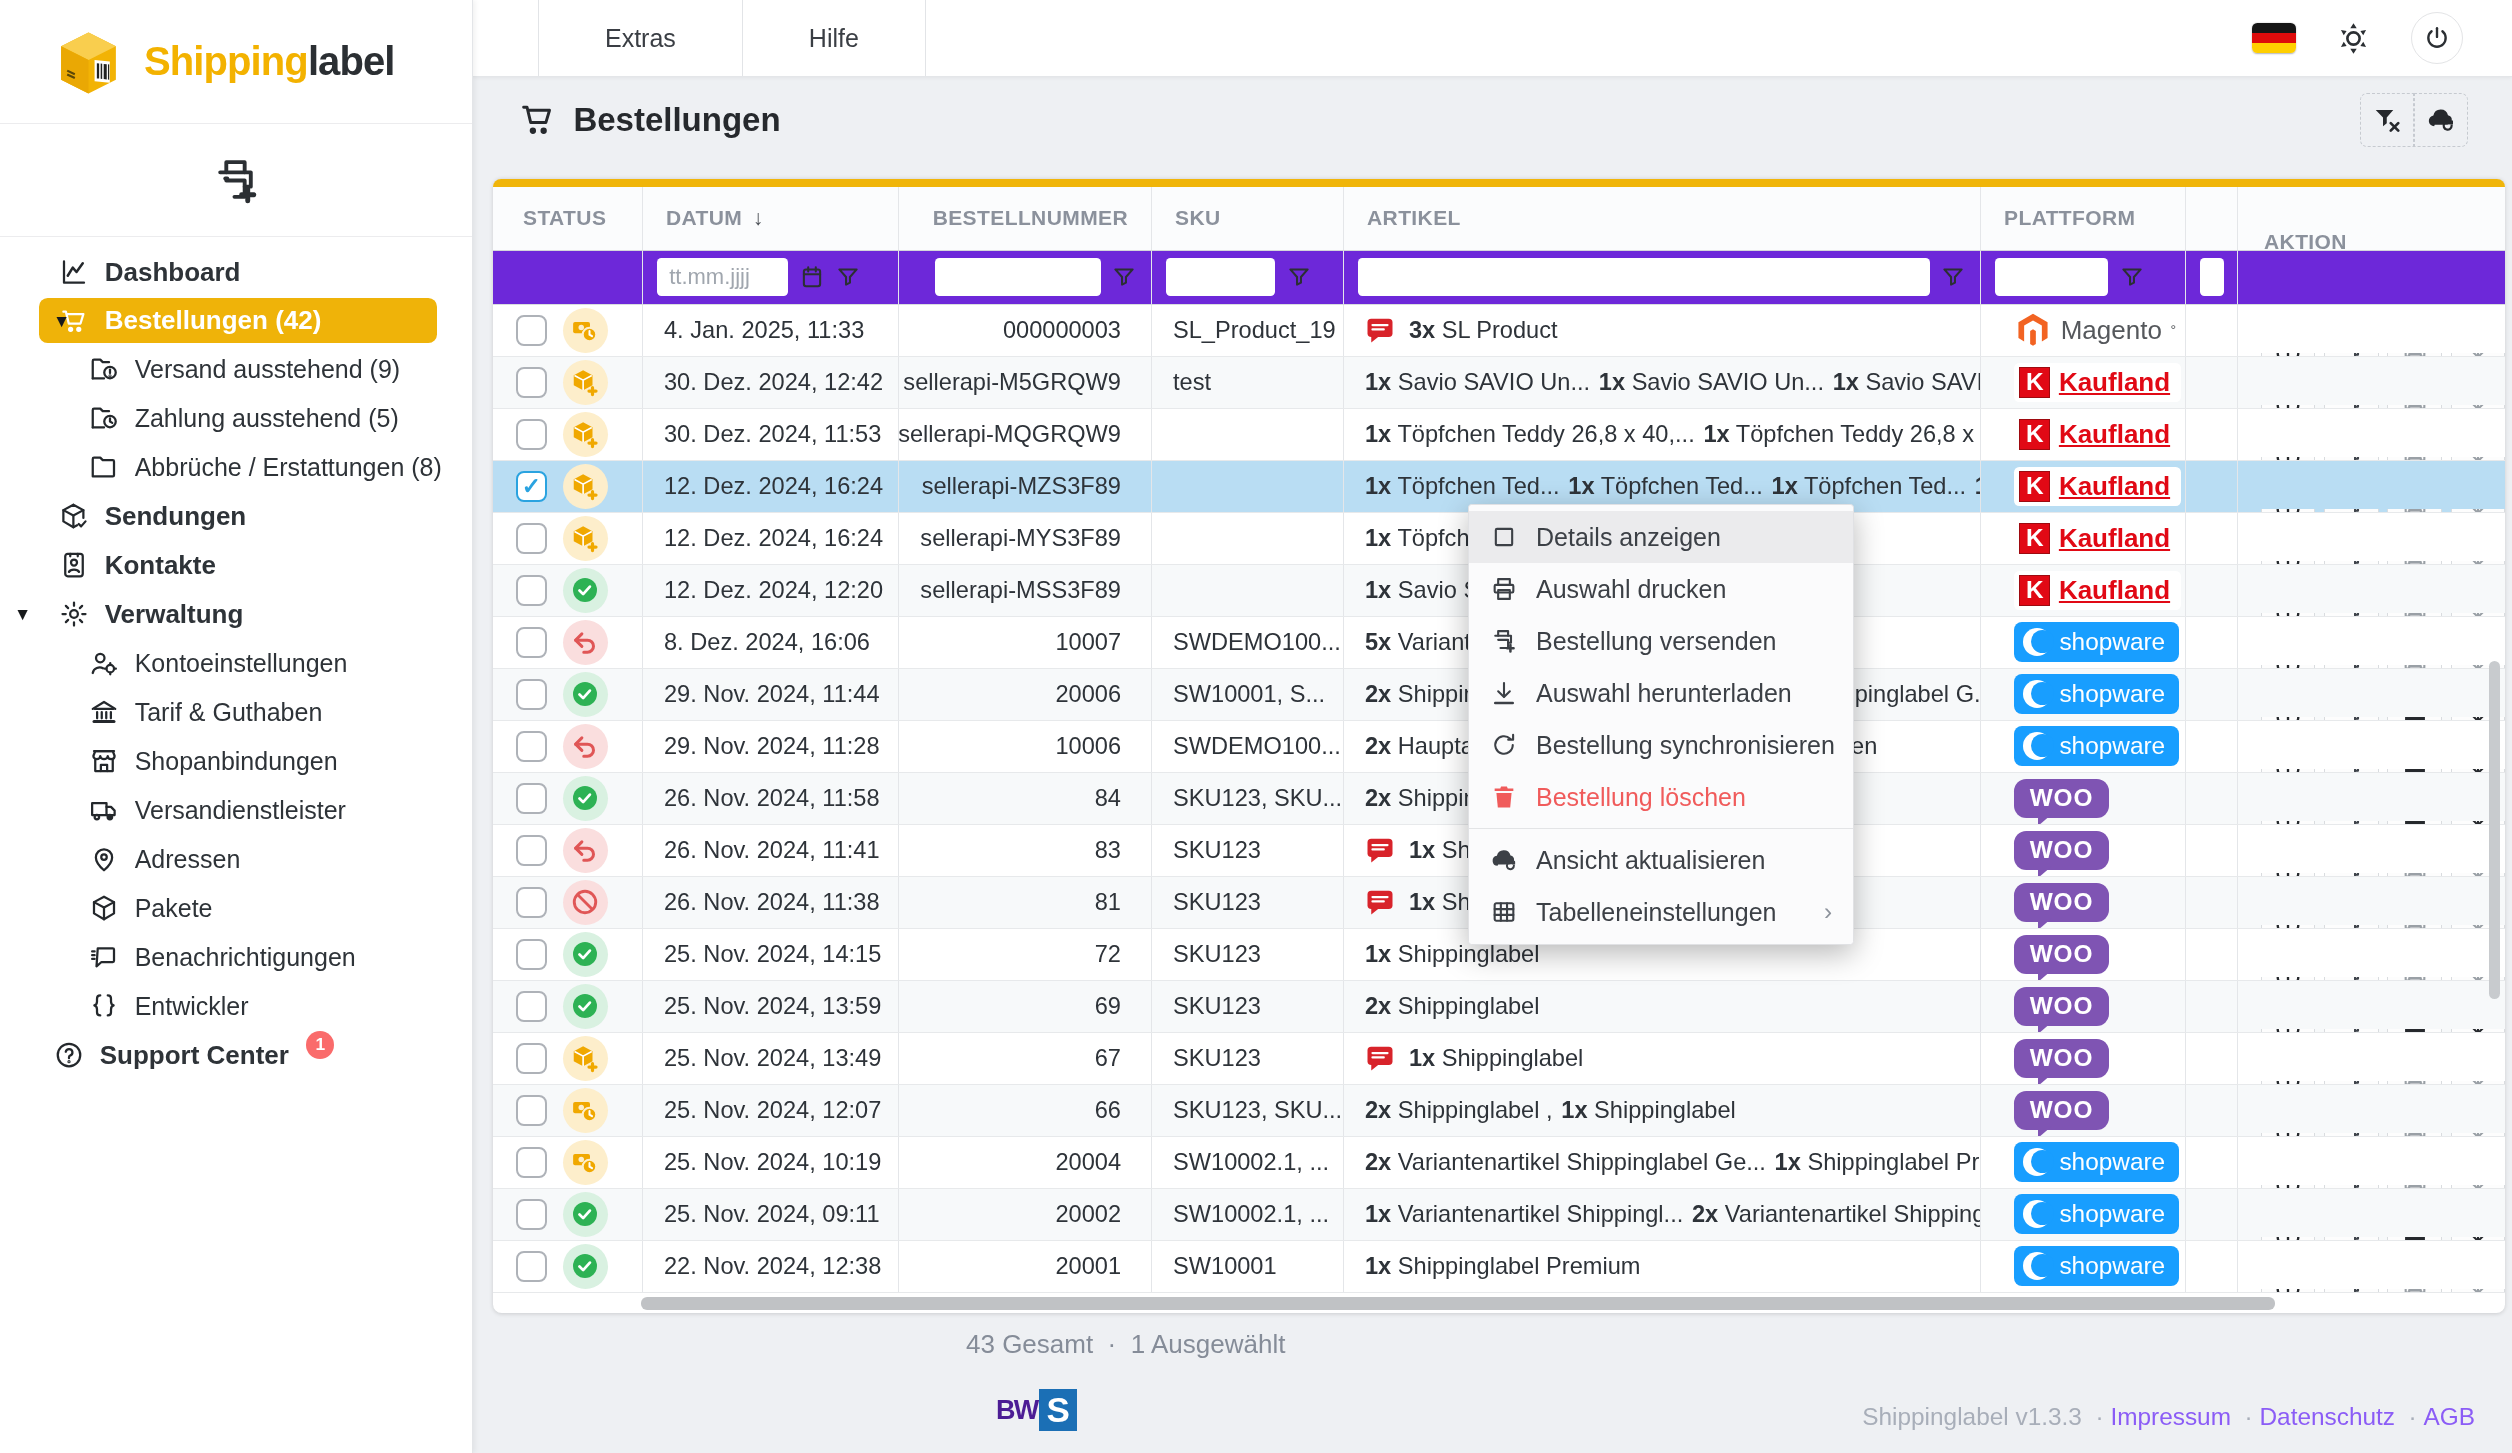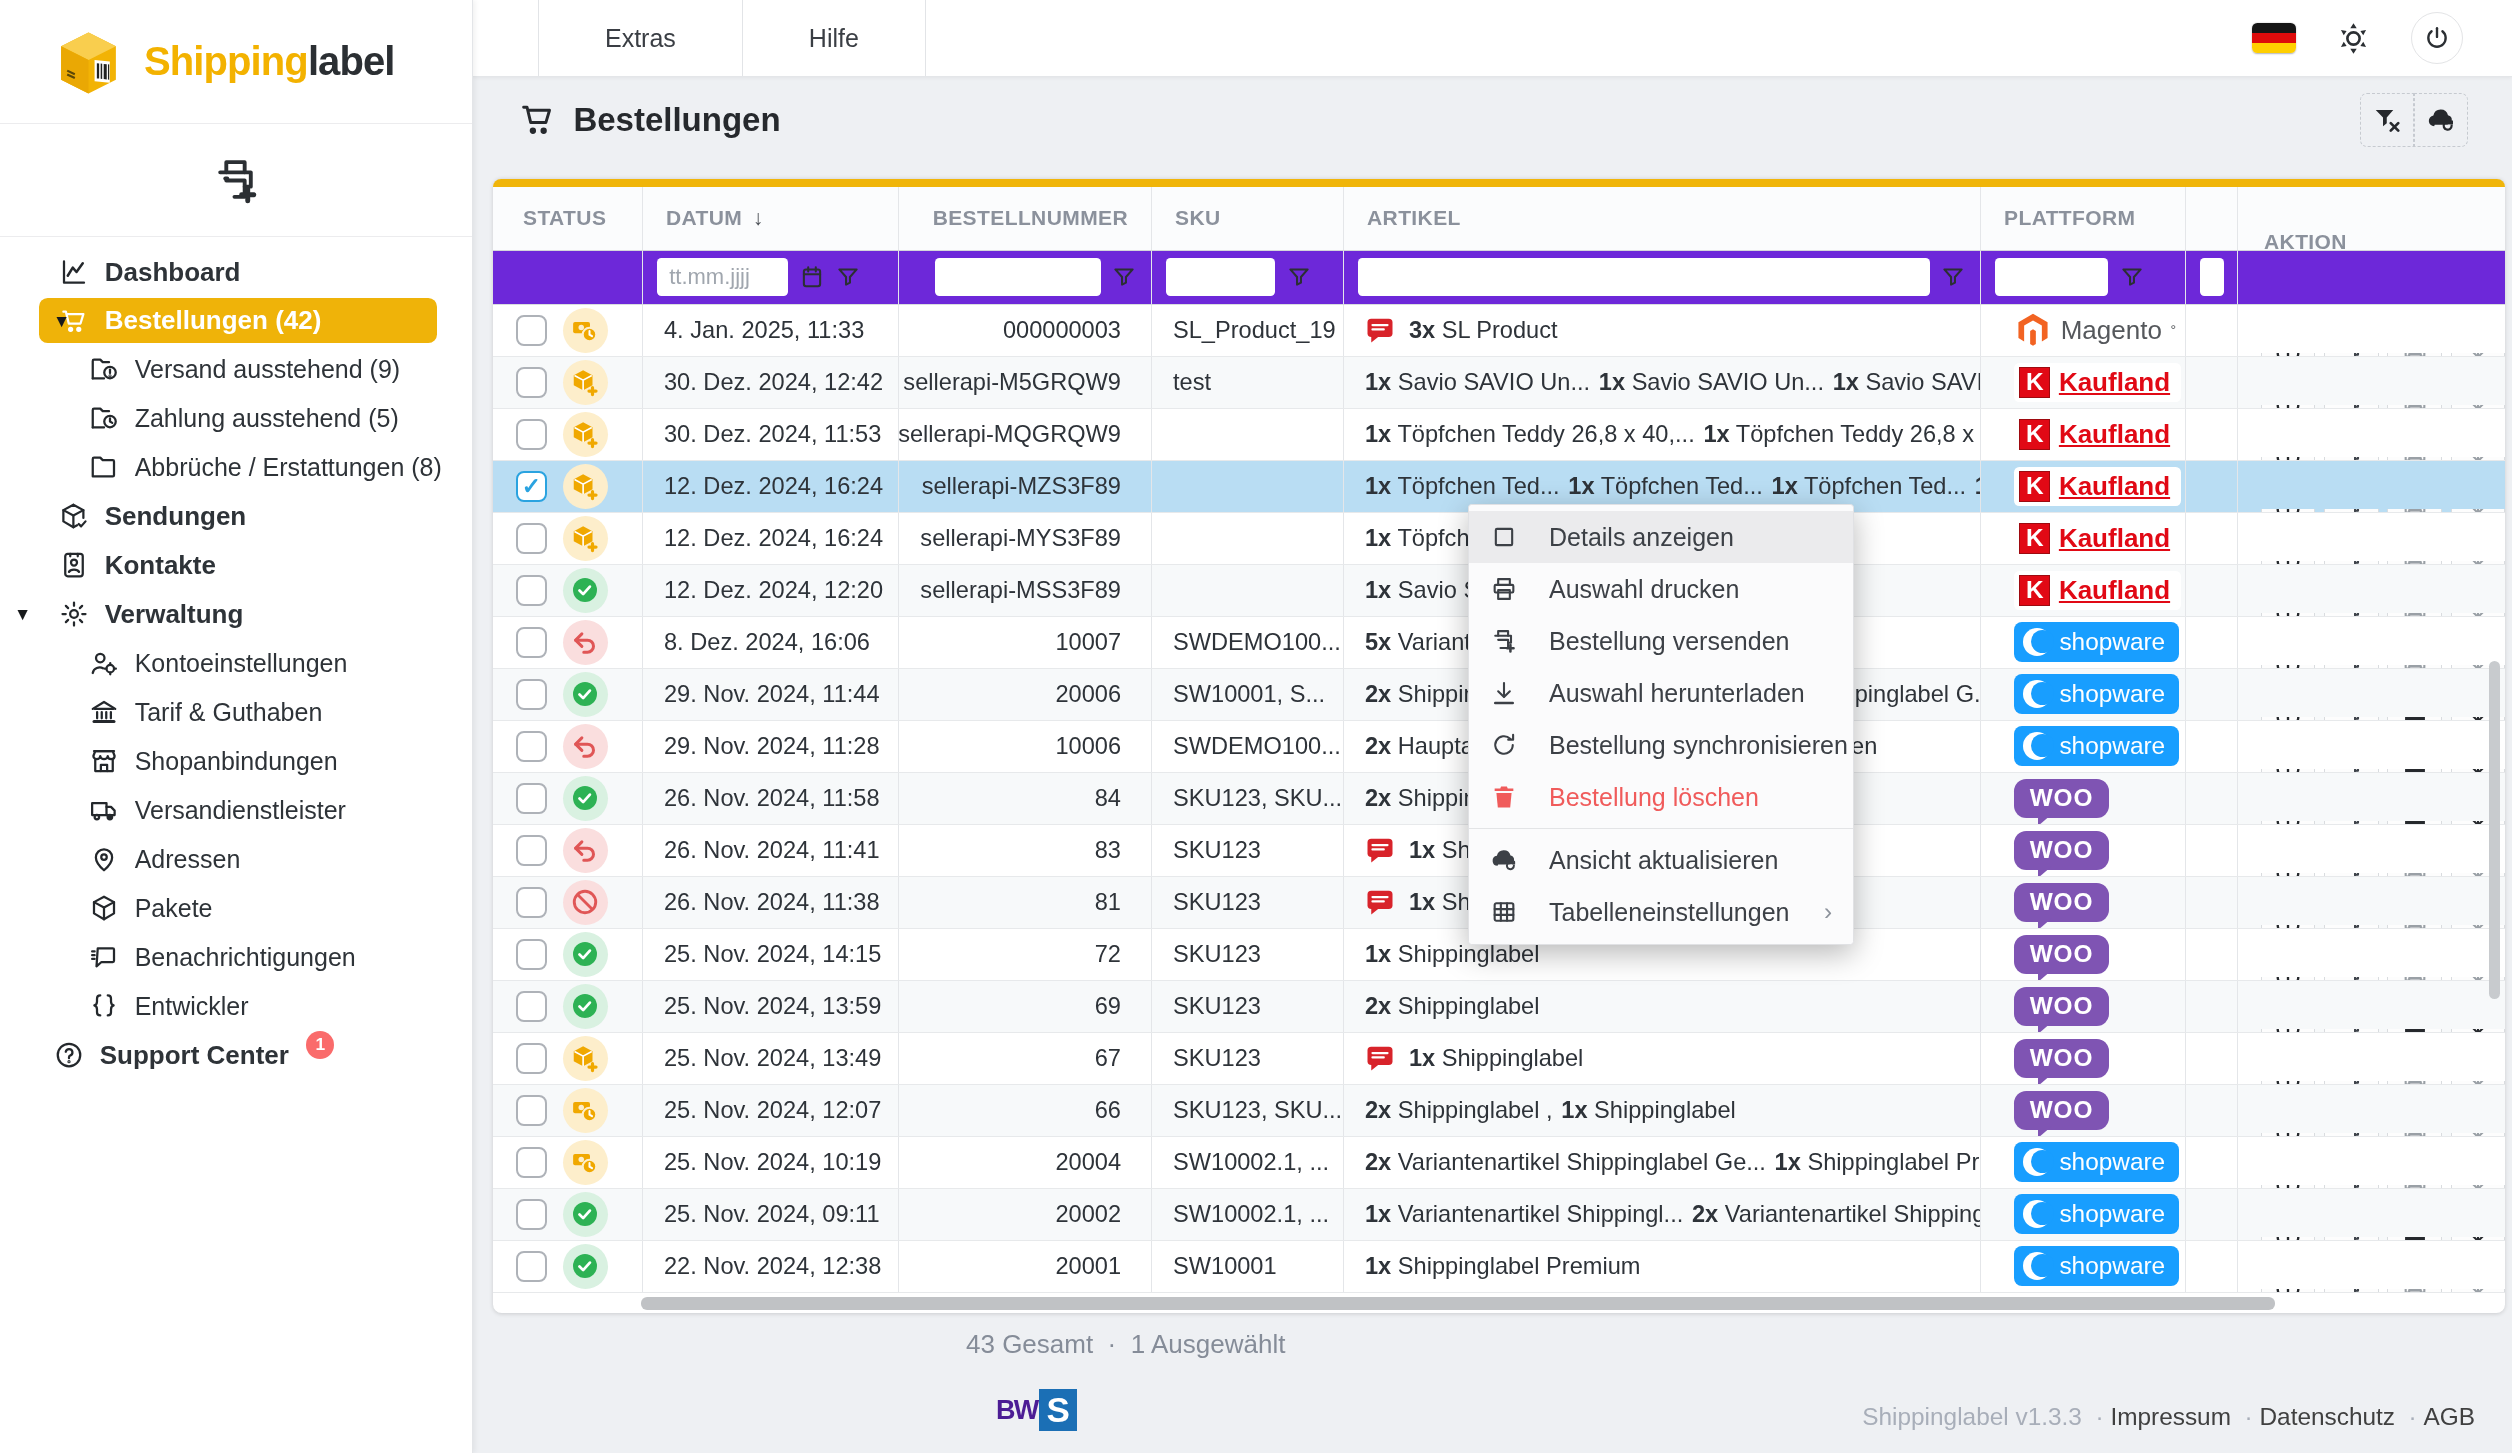--- a/index.html
+++ b/index.html
@@ -128,38 +128,38 @@
 
   
   .hscroll { position:absolute; left:0; right:0; bottom:3.5px; height:12.2px; }
   .hscroll .thumb { position:absolute; left:148px; width:1634px; height:12.2px; background:#c0c2c5; border-radius:6.1px; }
   .vscroll { position:absolute; right:5.2px; top:482px; width:11.3px; height:338px; background:#c8cbce; border-radius:6.1px; }
 
   
   .ctx { position:absolute; left:1468px; top:504px; width:386px; background:#fbfbfc;
          border:0.9px solid #e0e1e4; border-radius:3.5px; box-shadow:0 8.7px 30px rgba(0,0,0,.28);
          padding:6.1px 0; z-index:20; }
-  .ctx-item { height:52px; display:flex; align-items:center; gap:31px; padding:0 21px;
+  .ctx-item { height:52px; display:flex; align-items:center; gap:18px; padding:0 21px;
               font-size:25px; color:#3c4046; cursor:pointer; white-space:nowrap; }
   .ctx-item.hover { background:#ebebed; }
   .ctx-item .cico { width:28px; height:28px; flex:none; }
   .ctx-item.danger { color:#f05b5b; }
   .ctx-divider { height:0.9px; background:#e3e4e6; margin:5.2px 0; }
   .ctx-sub { margin-left:auto; color:#8d939c; font-size:24.4px; }
 
   
   .summary { position:absolute; left:493px; top:1329px; font-size:26px; color:#83899417; }
   .summary, .summary * { color:#858c98; }
   .bws { position:absolute; left:491px; top:1389px; display:flex; align-items:center; cursor:pointer; }
   .bws .bw { font-size:27px; font-weight:900; color:#4c1d95; letter-spacing:-1.7px;margin-left:32px; }
   .bws .s { width:38px; height:42px; background:#1b6fb5; color:#fff; font-size:35px; font-weight:900;
             display:flex; align-items:center; justify-content:center; margin-left:1.7px; }
   .foot-right { position:absolute; right:37px; top:1403px; font-size:24.4px; color:#a8aeb9; }
   .foot-right span { cursor:default; }
-  .foot-right a { color:#404040; text-decoration:none; cursor:pointer; }
+  .foot-right a { color:#8b5cf6; text-decoration:none; cursor:pointer; }
 </style>
 </head>
 <body>
 
 <div class="app">
 
   <aside class="sidebar">
     <div class="logo-row">
       <svg class="logo-box" viewBox="0 0 48 48">
         <polygon points="6,14 24,5 42,14 42,36 24,45 6,36" fill="#f2b305"></polygon>

